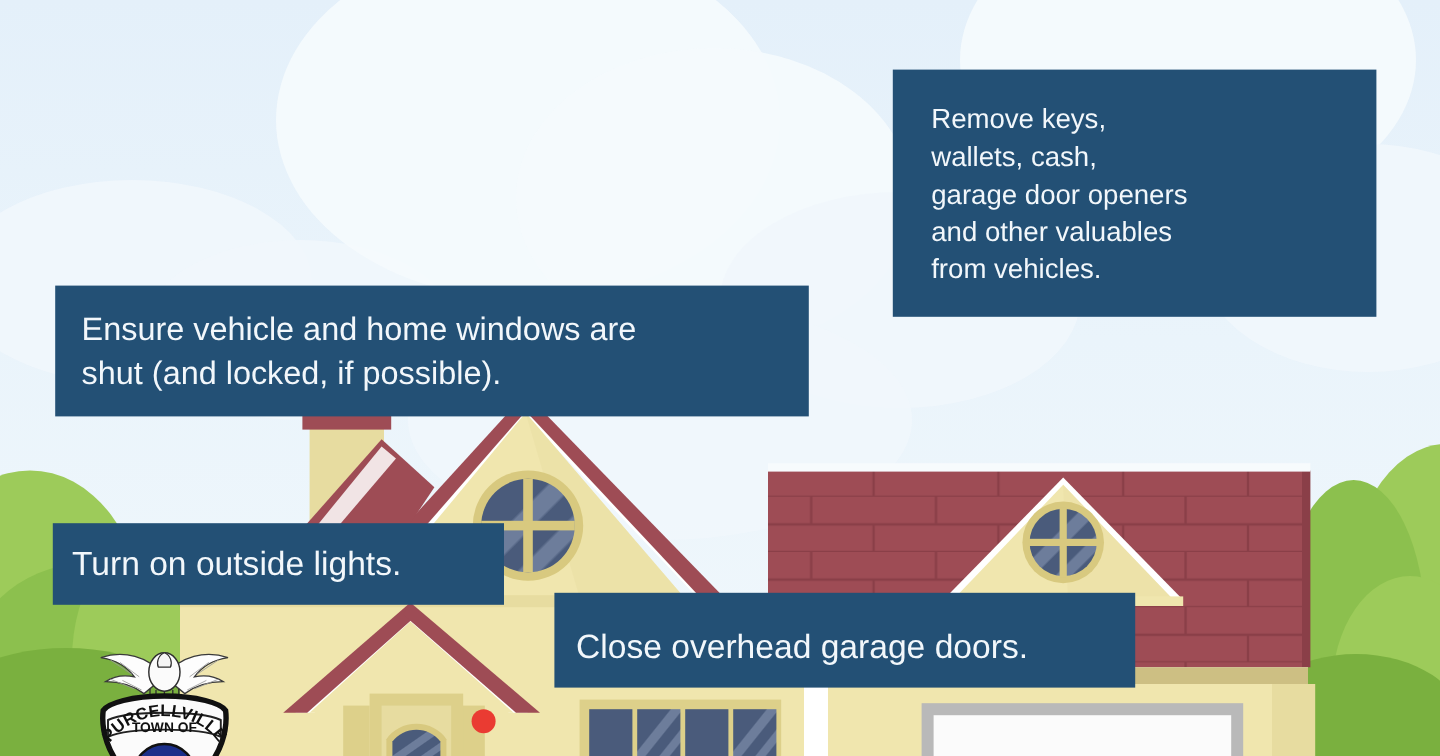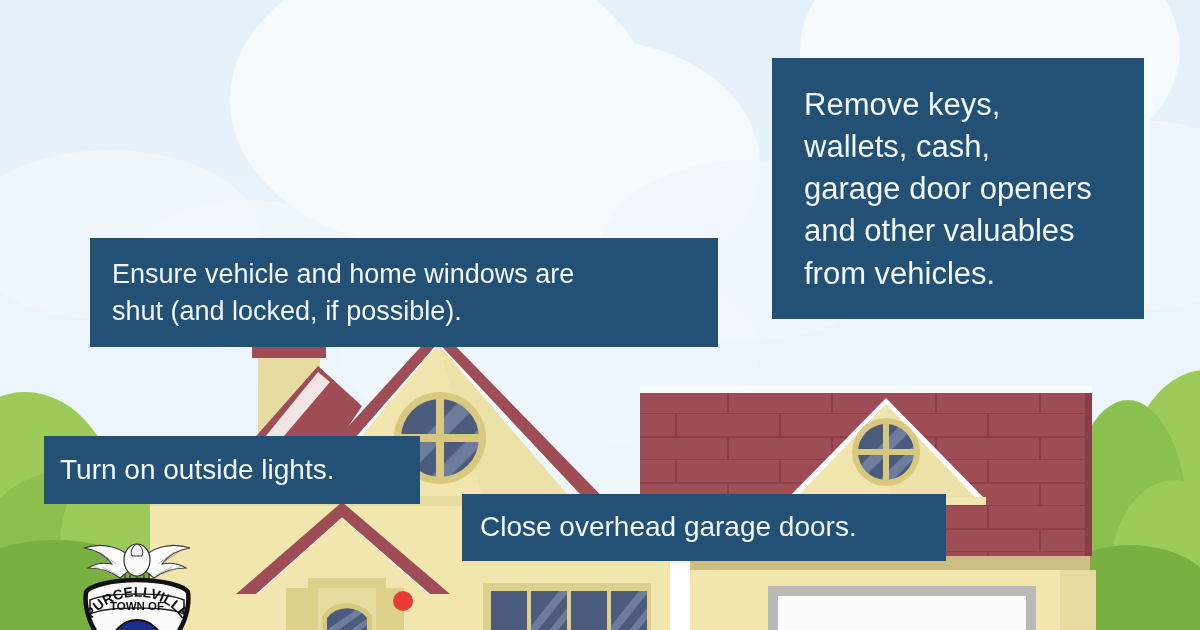--- a/index.html
+++ b/index.html
@@ -56,42 +56,40 @@
   .tipbox {
     position:absolute;
     background:#235075;
     color:#f2f7fb;
     z-index:45;
     line-height:1.36;
     white-space:pre-line;
   }
   #tip-valuables {
     left:744px; top:58px;
-    width:372px;
+    width:403px;
     padding:26px 28px 24px 32px;
-    font-size:31px;
-    margin-left:28px;
+    font-size:23px;
   }
   #tip-windows {
     left:46px; top:238px;
     width:628px;
     padding:18px 22px 18px 22px;
     font-size:27px;
-    margin-left:44px;
   }
   #tip-lights {
     left:44px; top:436px;
     width:376px;
     padding:15px 16px 15px 16px;
     font-size:28px;
   }
   #tip-garage {
     left:462px; top:494px;
     width:484px;
-    padding:14px 18px 15px 18px;
+    padding:26px 18px 15px 18px;
     font-size:28px;
   }
 
   
   #badge { position:absolute; left:62px; top:534px; width:150px; height:110px; z-index:50; }
 </style>
 </head>
 <body>
 
 <div id="poster">

